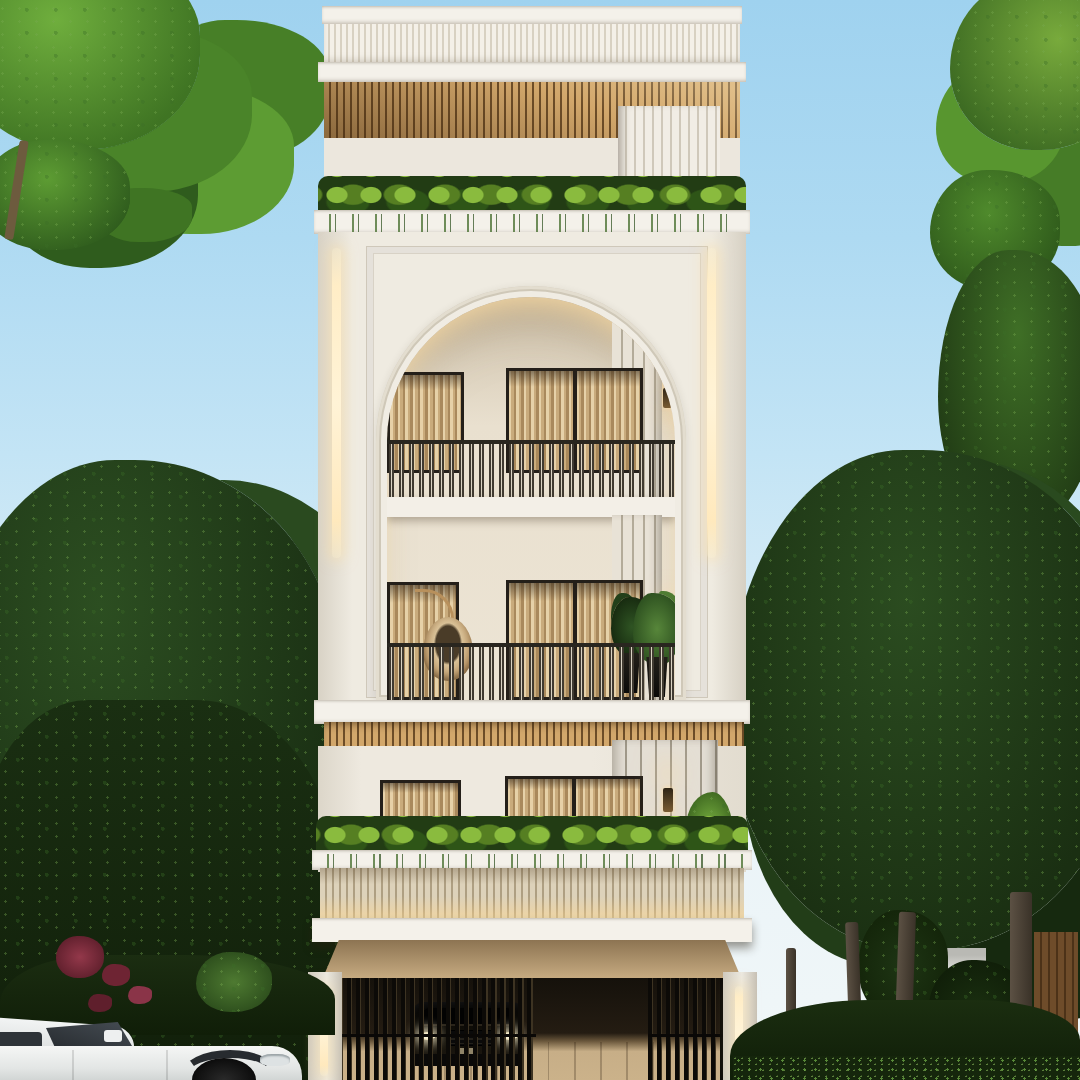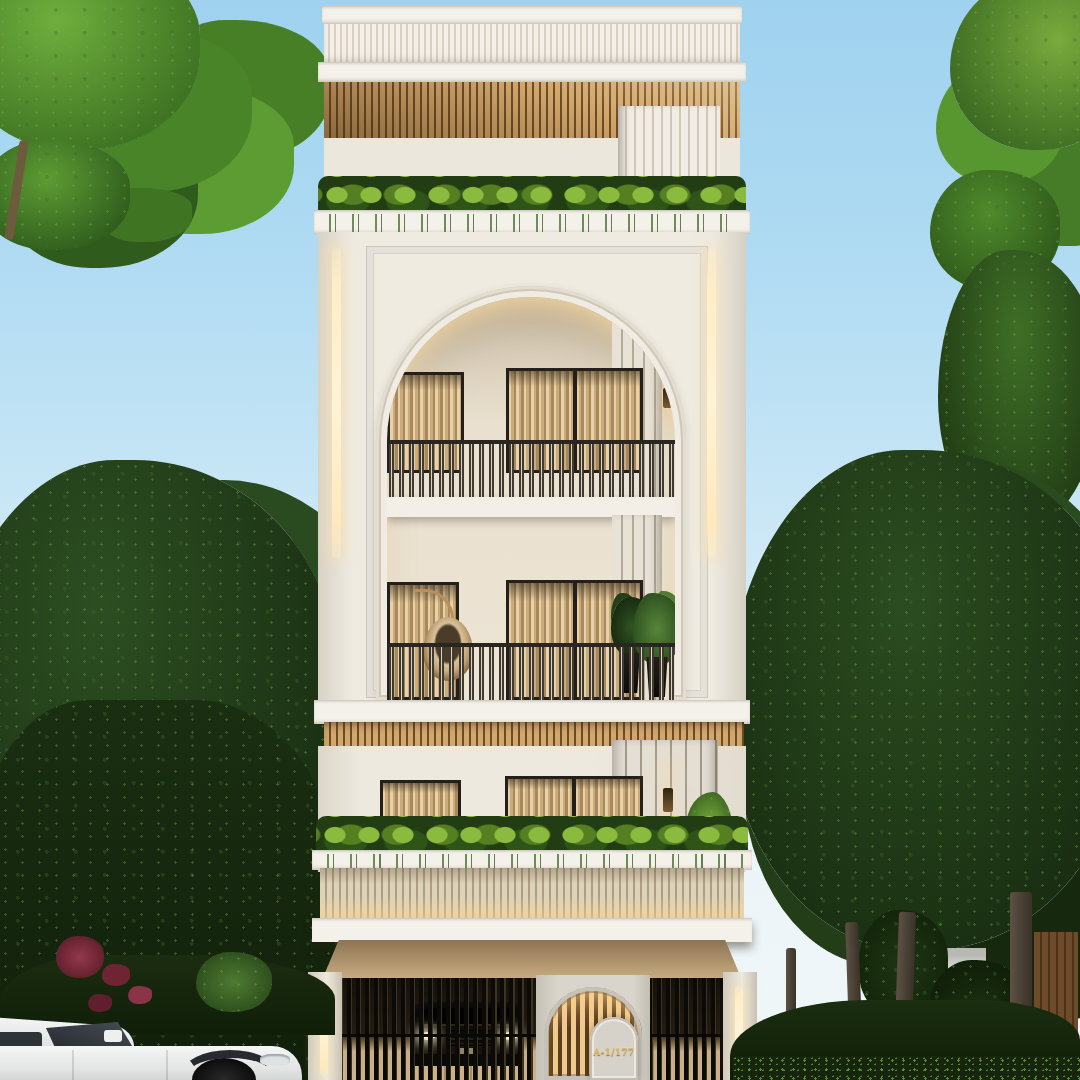--- a/index.html
+++ b/index.html
@@ -179,26 +179,20 @@
       <div class="a" style="left:34px;top:28px;width:44px;height:14px;border:1px solid #000;background:repeating-linear-gradient(180deg,#0a0a0a 0 3px,#23201a 3px 4.5px);"></div>
       <div class="a" style="left:46px;top:46px;width:20px;height:7px;background:#8f8468;border-radius:1px;"></div>
       <div class="a" style="left:0;top:52px;width:112px;height:12px;background:#0a0908;border-radius:4px;"></div>
     </div>
 
     <div class="a bars" style="left:338px;top:978px;width:198px;height:102px;"></div>
     <div class="a" style="left:338px;top:1034px;width:198px;height:3px;background:#0a0806;"></div>
     <div class="a bars" style="left:648px;top:978px;width:80px;height:102px;"></div>
     <div class="a" style="left:648px;top:1034px;width:80px;height:3px;background:#0a0806;"></div>
 
-    <div class="a" style="left:536px;top:975px;width:114px;height:105px;background:linear-gradient(90deg,#c5c1b7,#d9d5cc 20%,#d9d5cc 85%,#c2beb3);">
-      <div class="a" style="left:8px;top:12px;width:98px;height:93px;border-radius:49px 49px 0 0;background:linear-gradient(180deg,rgba(255,215,150,.28),rgba(0,0,0,0) 45%),repeating-linear-gradient(90deg,#f0c98c 0 5px,#5a3d1e 5px 9px);box-shadow:inset 0 0 0 4px #c7c2b7,inset 0 0 0 6px rgba(90,80,60,.35),inset 0 14px 20px -6px rgba(255,210,140,.65);"></div>
-      <div class="a" style="left:54px;top:42px;width:48px;height:63px;border-radius:24px 24px 0 0;background:#d6d2c9;box-shadow:inset 0 0 0 2px #c3beb2,inset 0 0 0 4px rgba(255,255,255,.5),0 0 6px rgba(0,0,0,.3);">
-        <div class="plaque-text" style="top:30px;">A-1/177</div>
-      </div>
-    </div>
 
     <div class="a" style="left:308px;top:972px;width:34px;height:108px;background:linear-gradient(90deg,#cfc9bd,#ece9e1 55%,#c7c1b5);"></div>
     <div class="a led" style="left:320px;top:986px;width:8px;height:90px;"></div>
     <div class="a" style="left:723px;top:972px;width:34px;height:108px;background:linear-gradient(90deg,#cfc9bd,#ece9e1 55%,#c7c1b5);"></div>
     <div class="a led" style="left:735px;top:986px;width:8px;height:90px;"></div>
   </div>
 
   <div class="a" style="left:730px;top:1000px;width:350px;height:80px;background:linear-gradient(180deg,#1b2e10,#0f1d08);border-radius:40% 30% 0 0/70% 50% 0 0;"></div>
   <div class="a speckle-bright" style="left:733px;top:1056px;width:347px;height:24px;background:#15260c;"></div>
 

